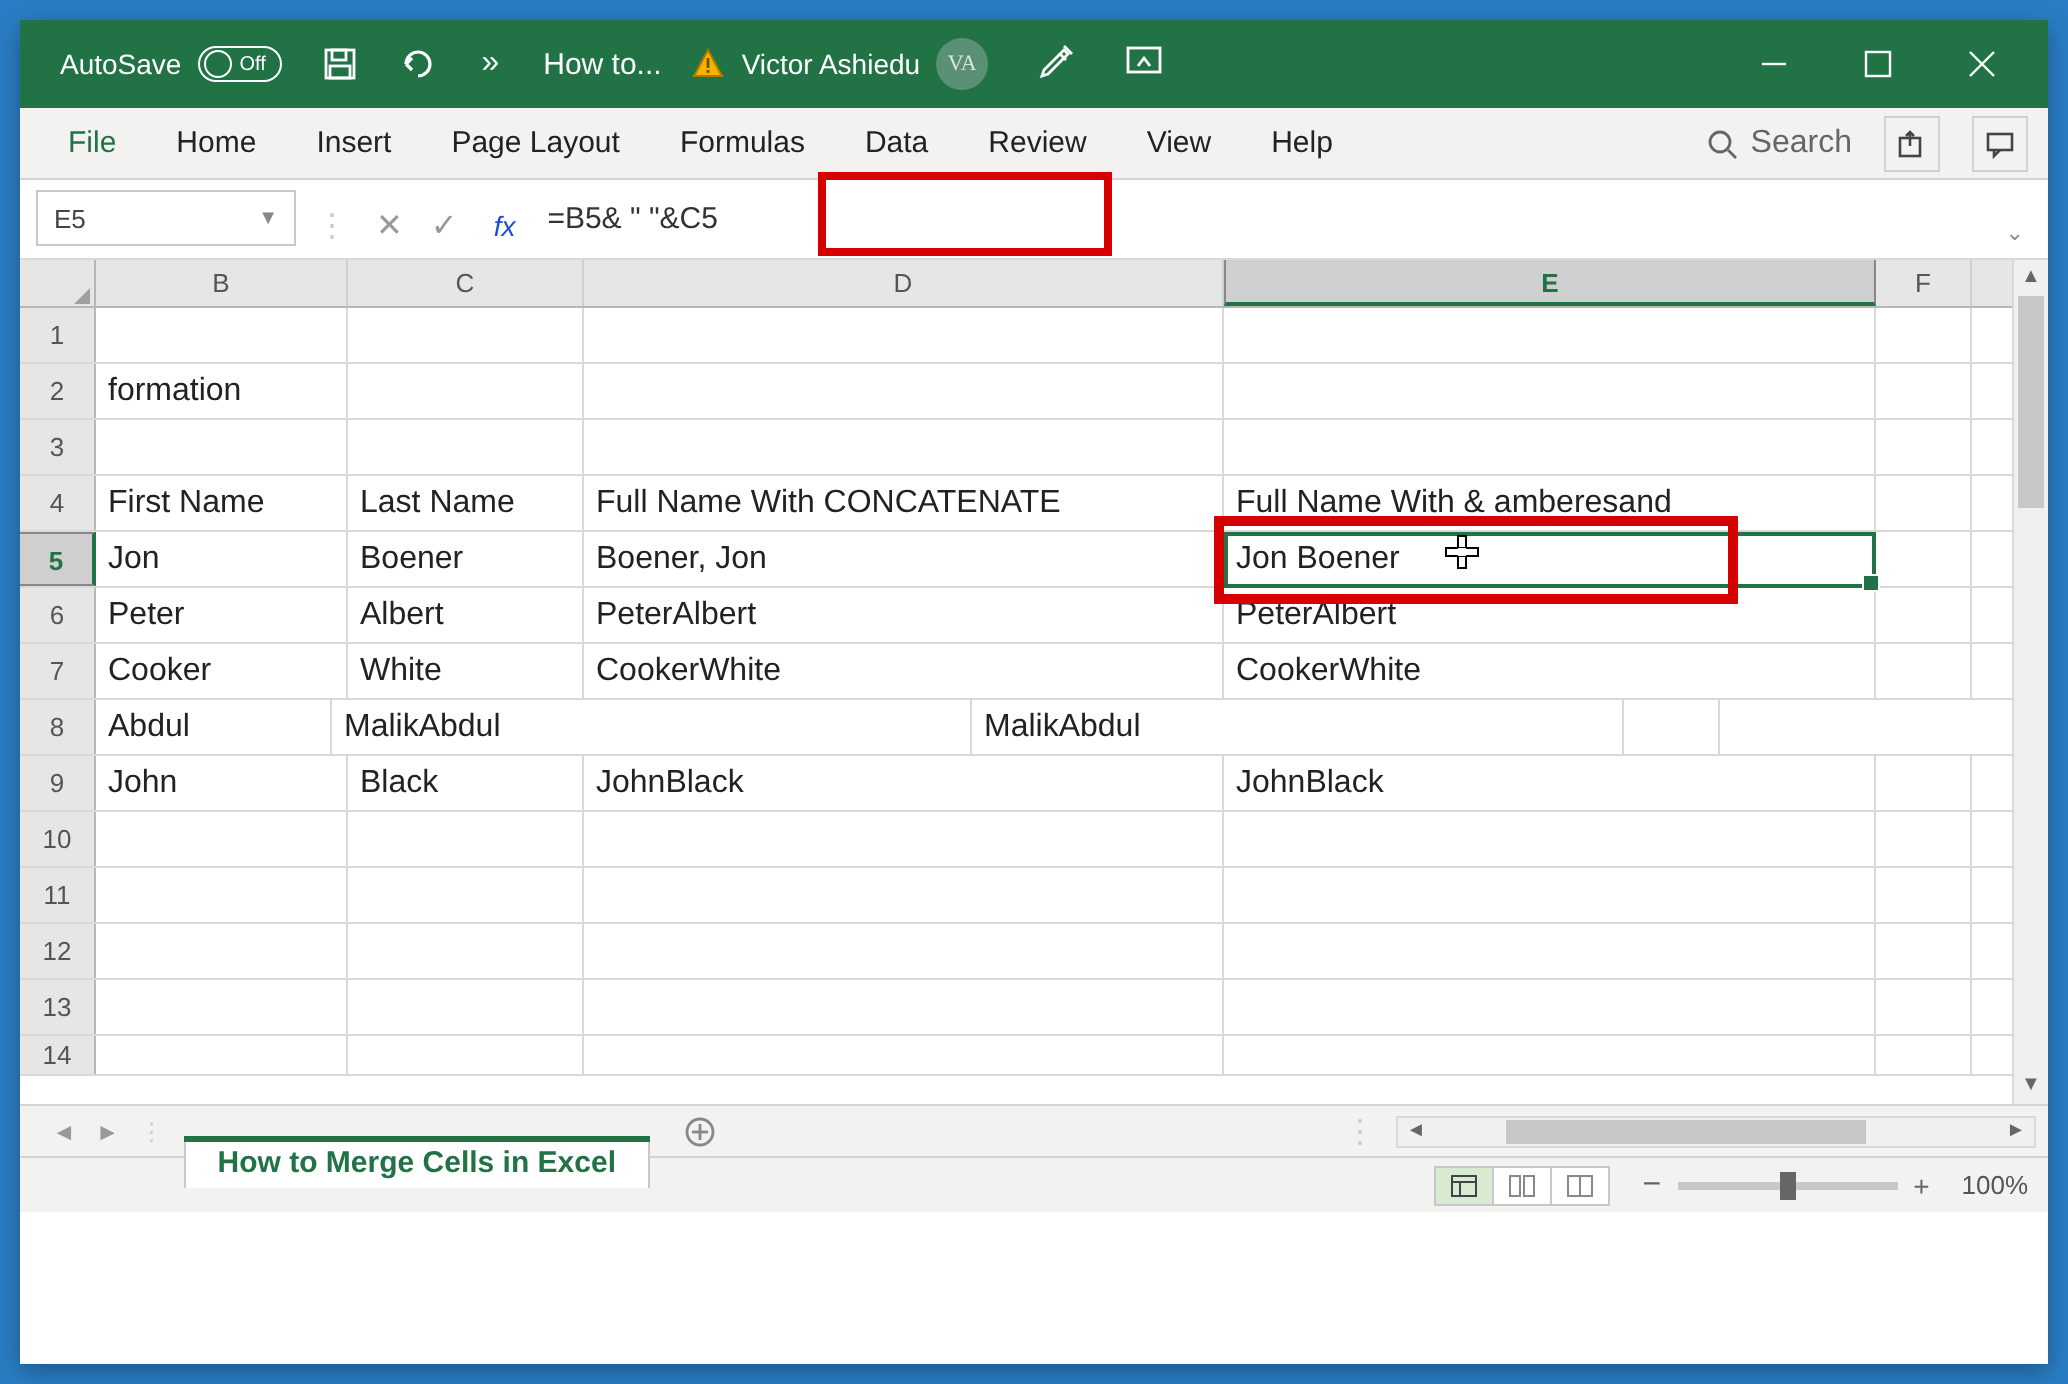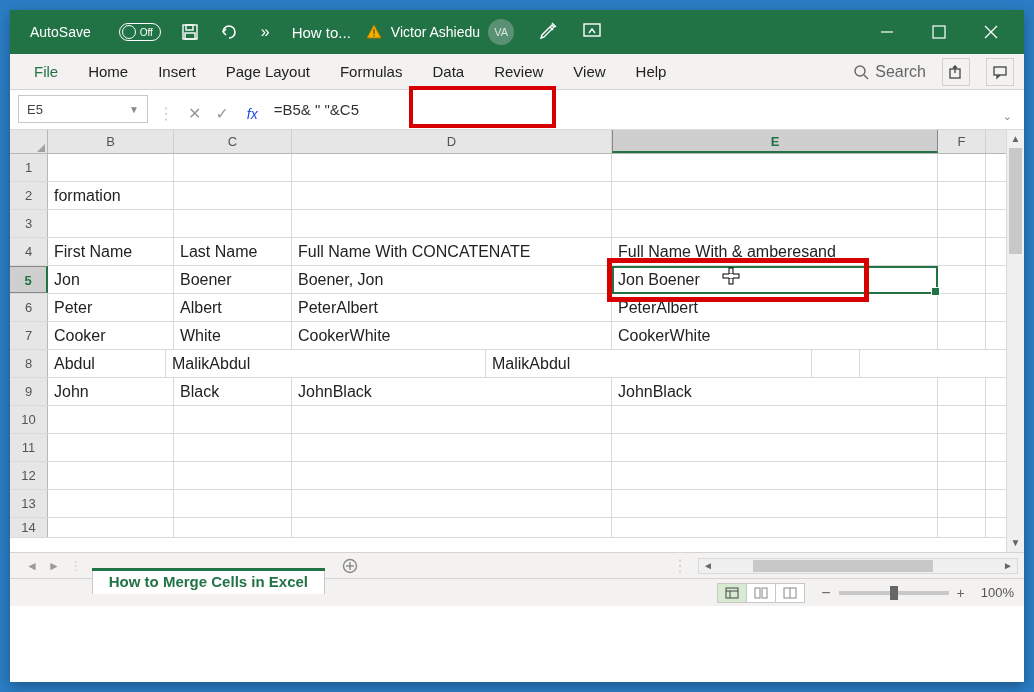--- a/index.html
+++ b/index.html
@@ -2,29 +2,29 @@
 <html><head>
 <meta charset="utf-8">
 <style>
   * { box-sizing: border-box; margin: 0; padding: 0; font-family: "Segoe UI", Arial, sans-serif; }
   body { background: #2a7dc4; width: 1034px; height: 692px; padding: 10px; }
   .window { width: 1014px; height: 672px; background: #fff; position: relative; box-shadow: 0 4px 12px rgba(0,0,0,0.3); }
 
   
   .titlebar { height: 44px; background: #217346; display: flex; align-items: center; color: #fff; font-size: 14px; padding: 0 10px 0 20px; }
   .autosave-group { display: flex; align-items: center; gap: 8px; margin-right: 20px; }
-  .toggle { width: 42px; height: 18px; border: 1px solid #fff; border-radius: 10px; display: flex; align-items: center; padding: 0 2px; position: relative; margin-left: 20px; }
+  .toggle { width: 42px; height: 18px; border: 1px solid #fff; border-radius: 10px; display: flex; align-items: center; padding: 0 2px; position: relative; }
   .toggle-knob { width: 14px; height: 14px; border: 1px solid #fff; border-radius: 50%; }
   .toggle-label { font-size: 10px; margin-left: 4px; }
   .qat { display: flex; align-items: center; gap: 20px; margin-right: 22px; }
   .qat svg, .win-controls svg { display: block; }
   .title-text { flex: 0 0 auto; margin-right: 14px; font-size: 15px; }
   .user-area { display: flex; align-items: center; gap: 8px; }
   .warn-icon { width:18px; height:18px; }
-  .avatar { width: 26px; height: 26px; border-radius: 50%; background: #5a9175; display: flex; align-items: center; justify-content: center; font-size: 11px; color:#d9e8de; }
+  .avatar { width: 26px; height: 26px; border-radius: 50%; background: #5a9175; display: flex; align-items: center; justify-content: center; font-size: 11px; color:#d9e8de;font-family:Liberation Serif, serif; }
   .win-controls { margin-left: auto; display: flex; align-items: center; gap: 38px; padding-right: 16px; }
   .mid-icons { display:flex; gap:24px; margin-left: 24px; }
 
   
   .ribbon { height: 36px; background: #f3f2f1; border-bottom: 1px solid #d4d4d4; display: flex; align-items: center; padding: 16px 10px; gap: 2px; }
   .ribbon-tab { font-size: 15px; color: #222; padding: 6px 14px; cursor: default; }
   .ribbon-tab.file { color: #217346; font-weight: 400; }
   .ribbon-spacer { flex: 1; }
   .ribbon-right { display:flex; align-items:center; gap:16px; }
   .search-group { display:flex; align-items:center; gap:6px; color:#666; }

